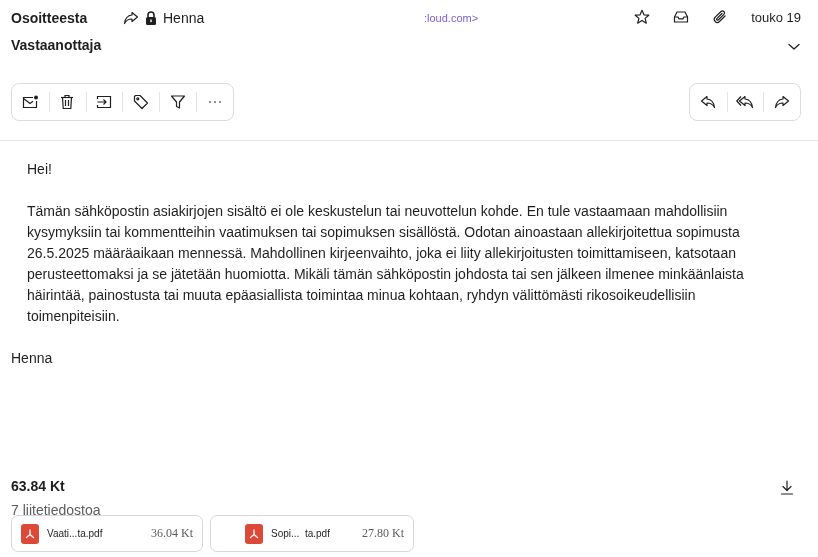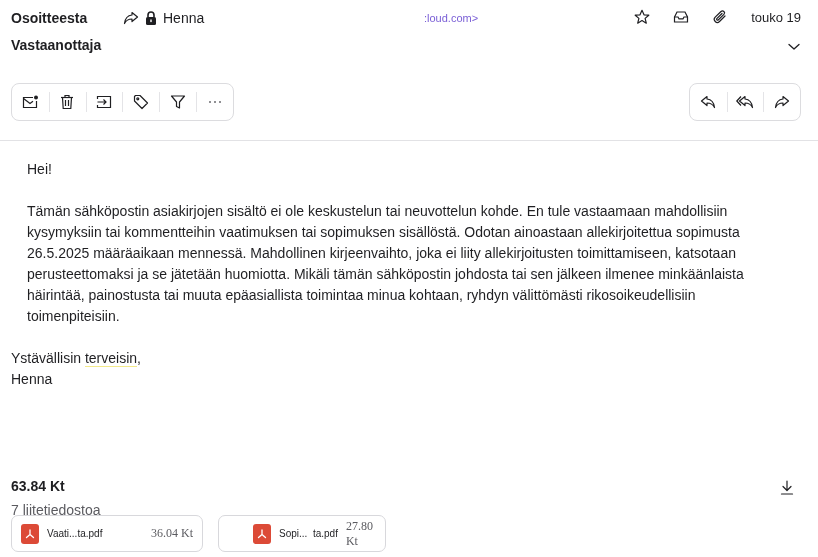--- a/index.html
+++ b/index.html
@@ -32,21 +32,21 @@
   .body p.sig { margin: 0; }
   .hl { border-bottom: 1px solid #f3e98a; }
 
   .att-summary { position: absolute; left: 11px; top: 478px; display: flex; align-items: baseline; gap: 8px; font-size: 14px; flex-direction: column; }
   .att-size { font-weight: bold; }
   .att-count { color: #5b5b60; }
   .dl { position: absolute; right: 24px; top: 480px; }
 
   .att { position: absolute; top: 515px; height: 37px; border: 1px solid #d8d8dc; border-radius: 7px; display: flex; align-items: center; padding: 0 9px 0 9px; gap: 8px; background: #fff; cursor: pointer; }
   .att1 { left: 11px; width: 192px; }
-  .att2 { left: 218px; width: 168px; padding-left: 34px; }
+  .att2 { left: 210px; width: 204px; padding-left: 34px; }
   .pdf-ico { width: 18px; height: 20px; border-radius: 3px; background: #dc4a37; display: flex; align-items: center; justify-content: center; flex: none; }
   .att-name { font-size: 10px; color: #1f1f22; white-space: pre; }
   .att-fsize { font-size: 12px; color: #5b5b60; margin-left: auto; font-family: Liberation Serif, serif; }
 </style>
 </head>
 <body>
 
 <div class="hdr-row row1">
   <span class="lbl from-lbl">Osoitteesta</span>
   <span class="sender">
@@ -173,21 +173,20 @@
         </svg>
     </span>
   </div>
 </div>
 
 <div class="divider"></div>
 
 <div class="body">
   <p>Hei!</p>
   <p>Tämän sähköpostin asiakirjojen sisältö ei ole keskustelun tai neuvottelun kohde. En tule vastaamaan mahdollisiin kysymyksiin tai kommentteihin vaatimuksen tai sopimuksen sisällöstä. Odotan ainoastaan allekirjoitettua sopimusta 26.5.2025 määräaikaan mennessä. Mahdollinen kirjeenvaihto, joka ei liity allekirjoitusten toimittamiseen, katsotaan perusteettomaksi ja se jätetään huomiotta. Mikäli tämän sähköpostin johdosta tai sen jälkeen ilmenee minkäänlaista häirintää, painostusta tai muuta epäasiallista toimintaa minua kohtaan, ryhdyn välittömästi rikosoikeudellisiin toimenpiteisiin.</p>
-  <p class="sig"><span>Ystävällisin </span><span class="hl">terveisin</span><span>,</span></p>
   <p class="sig">Henna</p>
 </div>
 
 <div class="att-summary">
   <span class="att-size">63.84 Kt</span>
   <span class="att-count">7 liitetiedostoa</span>
 </div>
 <span class="dl">
   <svg width="14" height="15" viewBox="0 0 14 15" fill="none" stroke="#1f1f22" stroke-width="1.2" stroke-linecap="round" stroke-linejoin="round">
       <path d="M7 1 V10 M3 6.5 L7 10.5 L11 6.5"></path>

